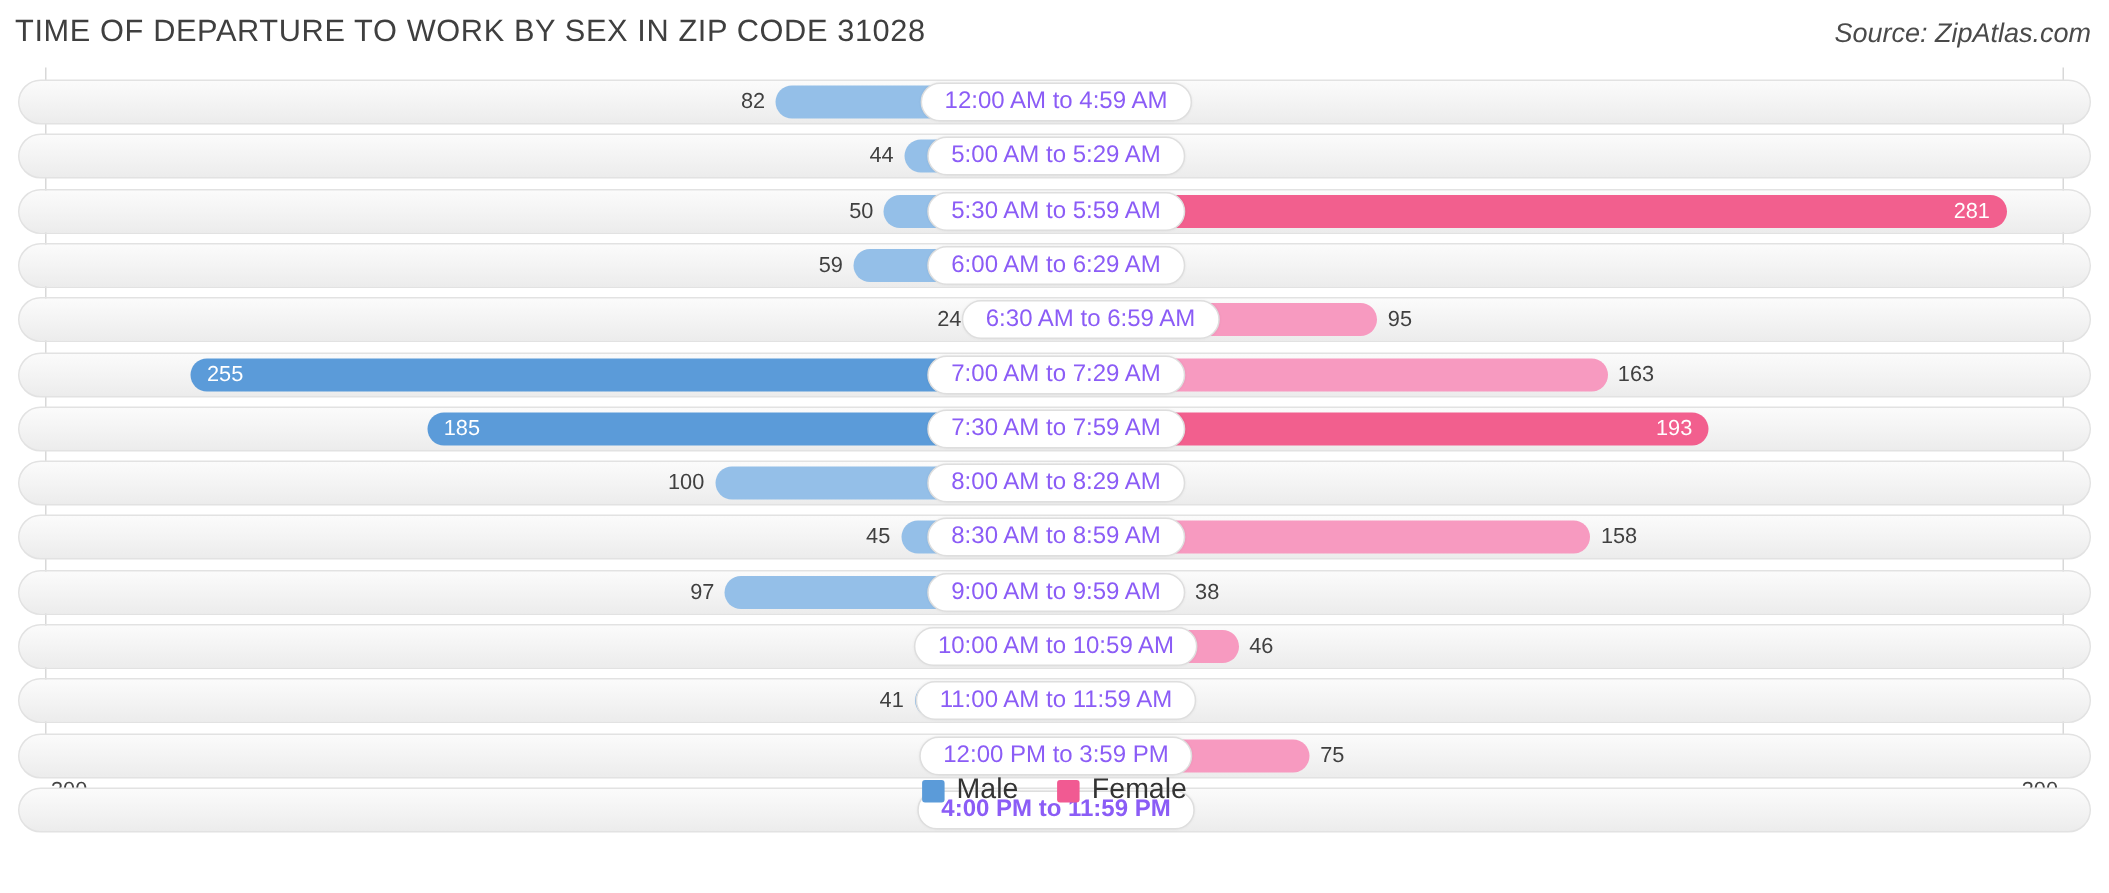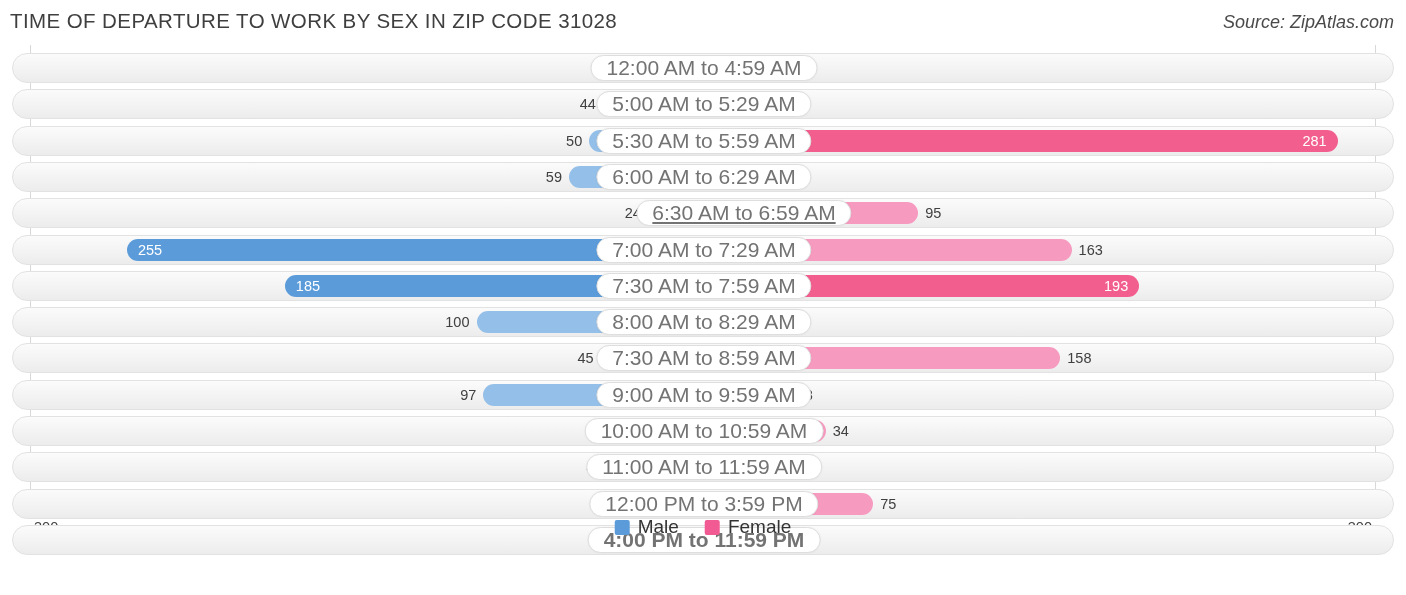--- a/index.html
+++ b/index.html
@@ -65,21 +65,21 @@
   .bar-val.in-right  { right: 11px; color: #ffffff; }
 
   .cat-pill {
     position: absolute; top: 1px; height: 26px;
     left: 50%; transform: translateX(-50%);
     background: #ffffff;
     border: 1px solid #dedede;
     border-radius: 13px;
     padding: 0 15px;
     display: flex; align-items: center; justify-content: center;
-    font-size: 21px; color: #737373; white-space: nowrap;
+    font-size: 16px; color: #8b5cf6; white-space: nowrap;
     z-index: 4;
     box-shadow: 0 0 2px rgba(0,0,0,0.06);
   }
 
   
   .axis-label {
     position: absolute; bottom: 16px;
     font-size: 14.5px; color: #444;
   }
   .axis-label.left  { left: 34px; }
@@ -104,20 +104,23 @@
     <div class="chart-title">TIME OF DEPARTURE TO WORK BY SEX IN ZIP CODE 31028</div>
     <div class="chart-source">Source: ZipAtlas.com</div>
   </div>
 
   <div class="plot" id="plot">
     <div class="gridline" id="grid-left" style="left: 30px; background: rgb(216, 216, 216);"></div>
     <div class="gridline" id="grid-right" style="left: 1375px; background: rgb(216, 216, 216);"></div>
 
     <div id="rows-container">
         <div class="row" style="top: 8px;">
+          <div class="bar male" style="width: 184.91px; background: rgb(148, 191, 232); right: 691px;">
+            <span class="bar-val out-left">82</span>
+          </div>
           <div class="bar female" style="width: 50px; background: rgb(247, 154, 192); left: 691px;">
             <span class="bar-val out-right">0</span>
           </div>
           <div class="cat-pill" style="left: 691px;">12:00 AM to 4:59 AM</div>
         </div>
         <div class="row" style="top: 44.3px;">
           <div class="bar male" style="width: 99.22px; background: rgb(148, 191, 232); right: 691px;">
             <span class="bar-val out-left">44</span>
           </div>
           <div class="bar female" style="width: 50px; background: rgb(247, 154, 192); left: 691px;">
@@ -143,21 +146,21 @@
           </div>
           <div class="cat-pill" style="left: 691px;">6:00 AM to 6:29 AM</div>
         </div>
         <div class="row" style="top: 153.2px;">
           <div class="bar male" style="width: 54.12px; background: rgb(148, 191, 232); right: 691px;">
             <span class="bar-val out-left">24</span>
           </div>
           <div class="bar female" style="width: 214.225px; background: rgb(247, 154, 192); left: 691px;">
             <span class="bar-val out-right">95</span>
           </div>
-          <div class="cat-pill" style="left: 731px; text-decoration: underline;">6:30 AM to 6:59 AM</div>
+          <div class="cat-pill" style="left: 714px;">6:30 AM to 6:59 AM</div>
         </div>
         <div class="row" style="top: 189.5px;">
           <div class="bar male" style="width: 575.025px; background: rgb(91, 155, 217); right: 691px;">
             <span class="bar-val in-left">255</span>
           </div>
           <div class="bar female" style="width: 367.565px; background: rgb(247, 154, 192); left: 691px;">
             <span class="bar-val out-right">163</span>
           </div>
           <div class="cat-pill" style="left: 691px;">7:00 AM to 7:29 AM</div>
         </div>
@@ -179,37 +182,37 @@
           </div>
           <div class="cat-pill" style="left: 691px;">8:00 AM to 8:29 AM</div>
         </div>
         <div class="row" style="top: 298.4px;">
           <div class="bar male" style="width: 101.475px; background: rgb(148, 191, 232); right: 691px;">
             <span class="bar-val out-left">45</span>
           </div>
           <div class="bar female" style="width: 356.29px; background: rgb(247, 154, 192); left: 691px;">
             <span class="bar-val out-right">158</span>
           </div>
-          <div class="cat-pill" style="left: 691px;">7:30 AM to 8:59 AM</div>
+          <div class="cat-pill" style="left: 691px;">8:30 AM to 8:59 AM</div>
         </div>
         <div class="row" style="top: 334.7px;">
           <div class="bar male" style="width: 218.735px; background: rgb(148, 191, 232); right: 691px;">
             <span class="bar-val out-left">97</span>
           </div>
           <div class="bar female" style="width: 85.69px; background: rgb(247, 154, 192); left: 691px;">
             <span class="bar-val out-right">38</span>
           </div>
           <div class="cat-pill" style="left: 691px;">9:00 AM to 9:59 AM</div>
         </div>
         <div class="row" style="top: 371px;">
           <div class="bar male" style="width: 50px; background: rgb(148, 191, 232); right: 691px;">
             <span class="bar-val out-left">18</span>
           </div>
           <div class="bar female" style="width: 121.77px; background: rgb(247, 154, 192); left: 691px;">
-            <span class="bar-val out-right">34</span>
+            <span class="bar-val out-right">46</span>
           </div>
           <div class="cat-pill" style="left: 691px;">10:00 AM to 10:59 AM</div>
         </div>
         <div class="row" style="top: 407.3px;">
           <div class="bar male" style="width: 92.455px; background: rgb(148, 191, 232); right: 691px;">
             <span class="bar-val out-left">41</span>
           </div>
           <div class="bar female" style="width: 69.905px; background: rgb(247, 154, 192); left: 691px;">
             <span class="bar-val out-right">31</span>
           </div>

